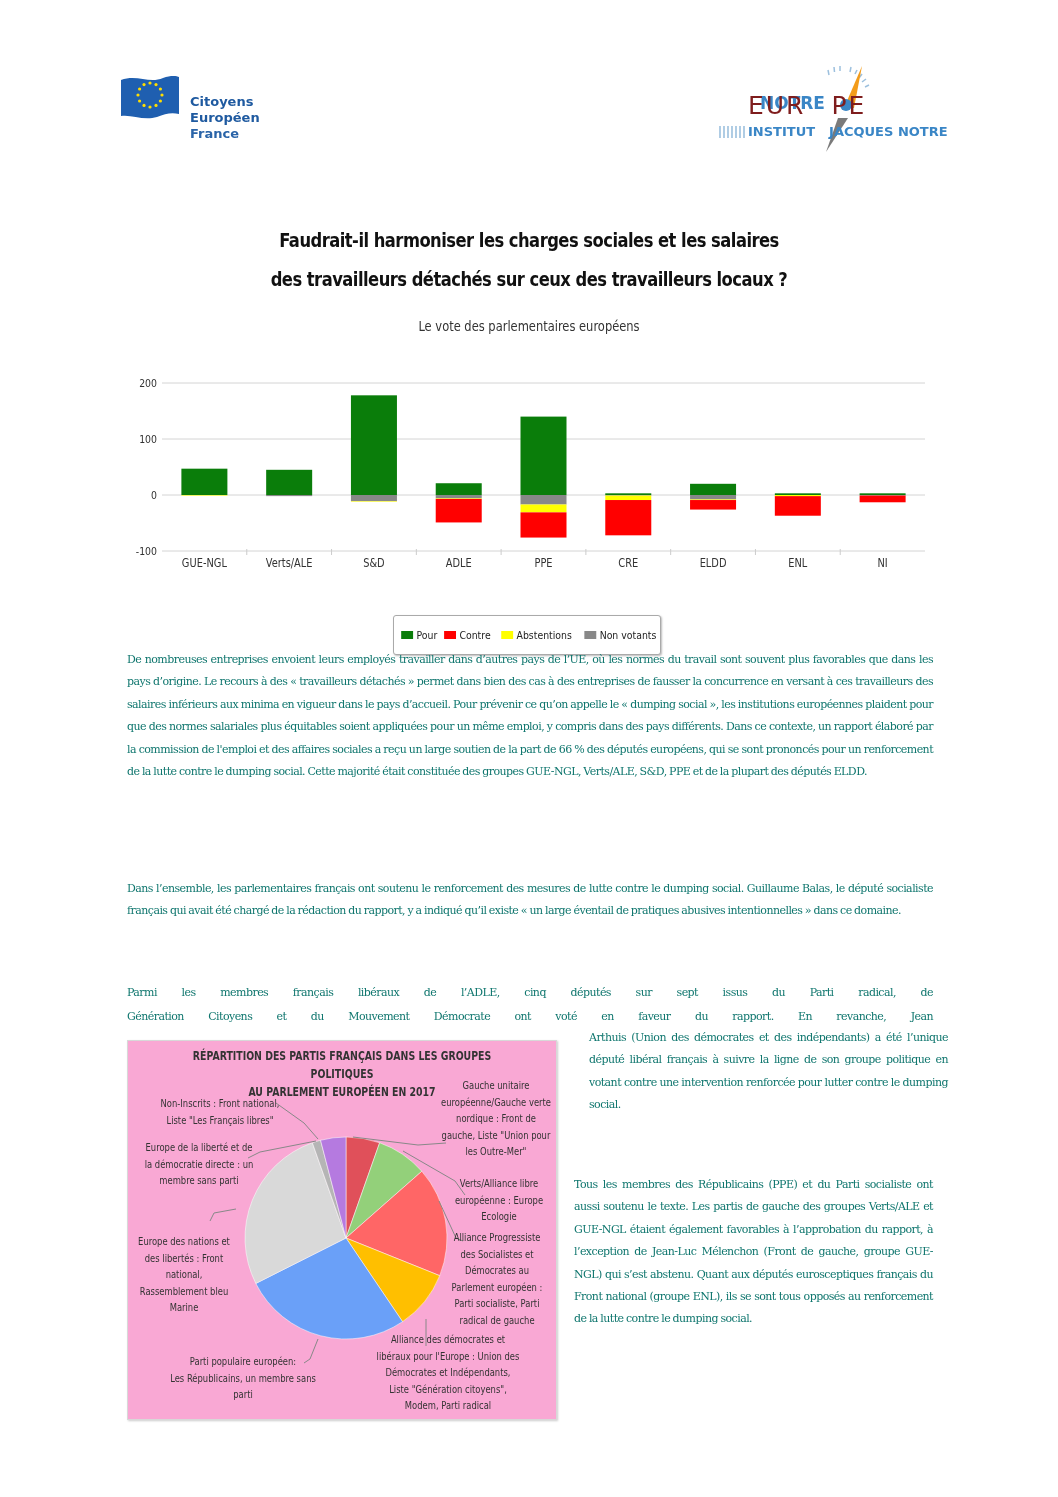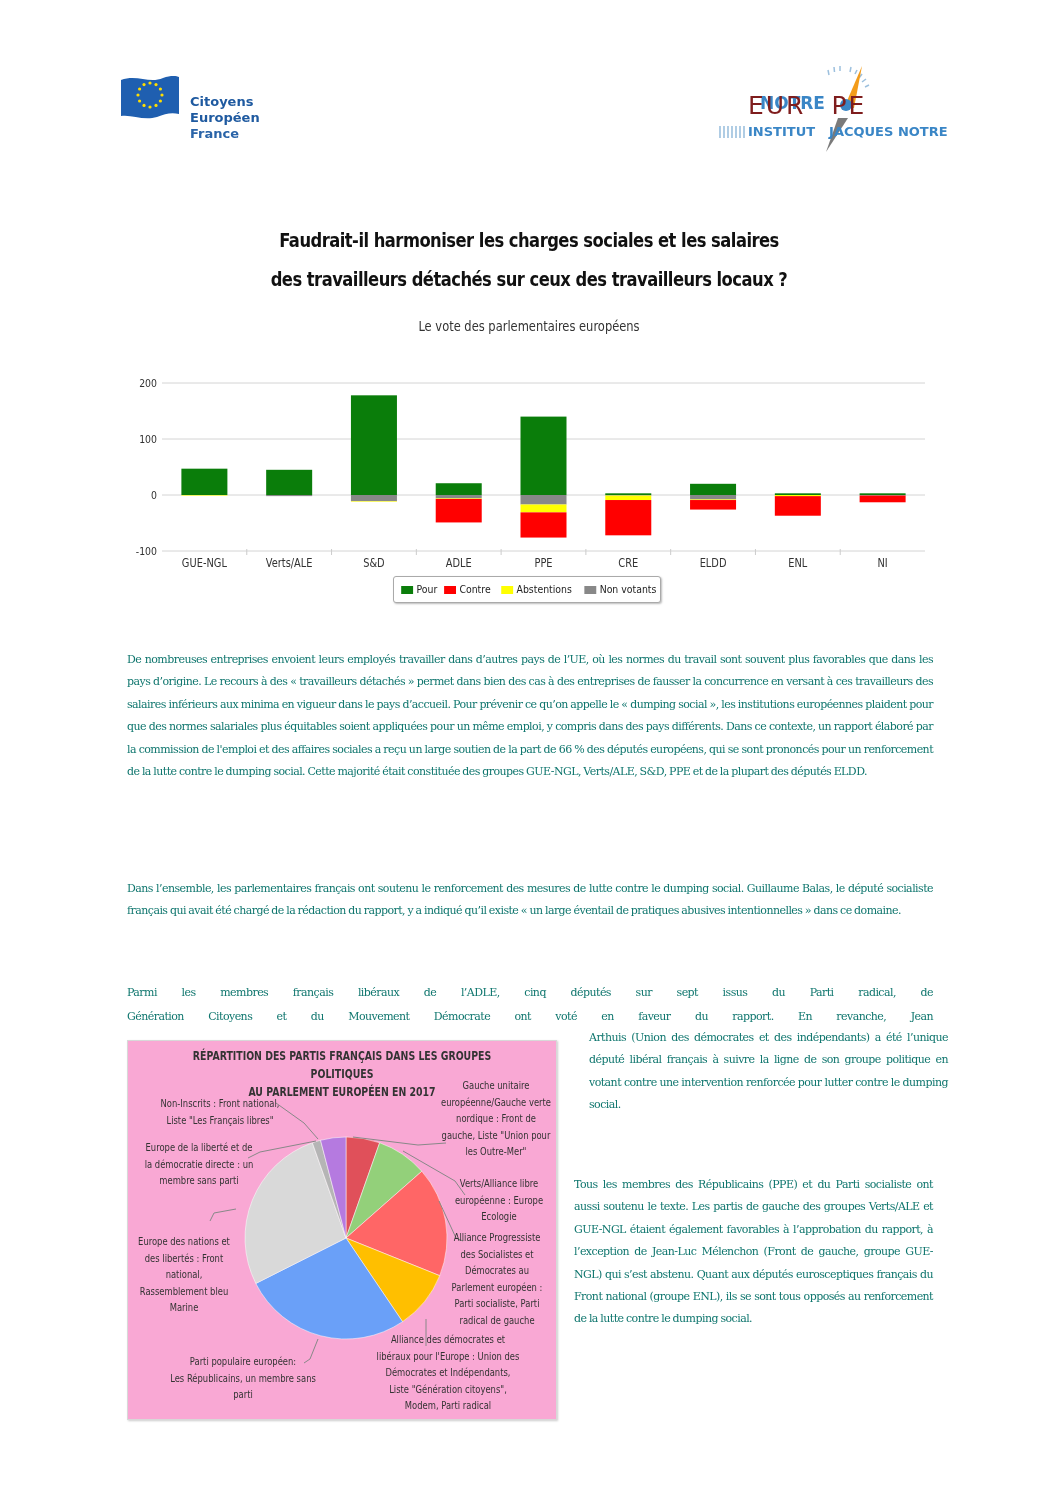--- a/index.html
+++ b/index.html
@@ -21,21 +21,21 @@
 
   
   .title { left: 0; width: 1058px; text-align: center; font-family: "DejaVu Sans", sans-serif; font-weight: bold; font-size: 19px; letter-spacing: -0.6px; transform: scaleX(0.86); color: #111; }
   #title1 { top: 229px; }
   #title2 { top: 268px; }
   #chart-subtitle { top: 318px; left: 0; width: 1058px; text-align: center; font-family: "DejaVu Sans", sans-serif; font-size: 14px; color: #333; transform: scaleX(0.82); }
 
   
   #bar-chart { left: 120px; top: 370px; width: 820px; height: 260px; }
   #bar-chart text { font-family: "DejaVu Sans", sans-serif; fill: #333; }
-  #legend { left: 393px; top: 576px; width: 268px; height: 27px; border: 1px solid #aaa; border-radius: 3px; box-shadow: 1px 1px 2px #bbb; background: #fff; display: flex; align-items: center; justify-content: space-around; padding: 0 4px; box-sizing: border-box; }
+  #legend { left: 393px; top: 615px; width: 268px; height: 40px; border: 1px solid #aaa; border-radius: 3px; box-shadow: 1px 1px 2px #bbb; background: #fff; display: flex; align-items: center; justify-content: space-around; padding: 0 4px; box-sizing: border-box; }
   .lg-item { display: flex; align-items: center; font-family: "DejaVu Sans", sans-serif; font-size: 11px; color: #222; transform: scaleX(0.85); white-space: nowrap; }
   .lg-sw { width: 14px; height: 8px; margin-right: 4px; display: inline-block; }
 
   
   .para { position: absolute; font-family: "DejaVu Serif", serif; font-size: 11px; line-height: 22.4px; text-align: justify; color: #0f766e; letter-spacing: -0.55px; word-spacing: -0.5px; }
   #p1 { left: 127px; top: 649px; width: 806px; }
   #p2 { left: 127px; top: 878px; width: 806px; }
   #p3 { left: 127px; top: 982px; width: 806px; text-align-last: justify; }
   #p3b { left: 127px; top: 1006px; width: 806px; }
   #p4 { left: 574px; top: 1027px; width: 359px; margin-left: 15px; }

